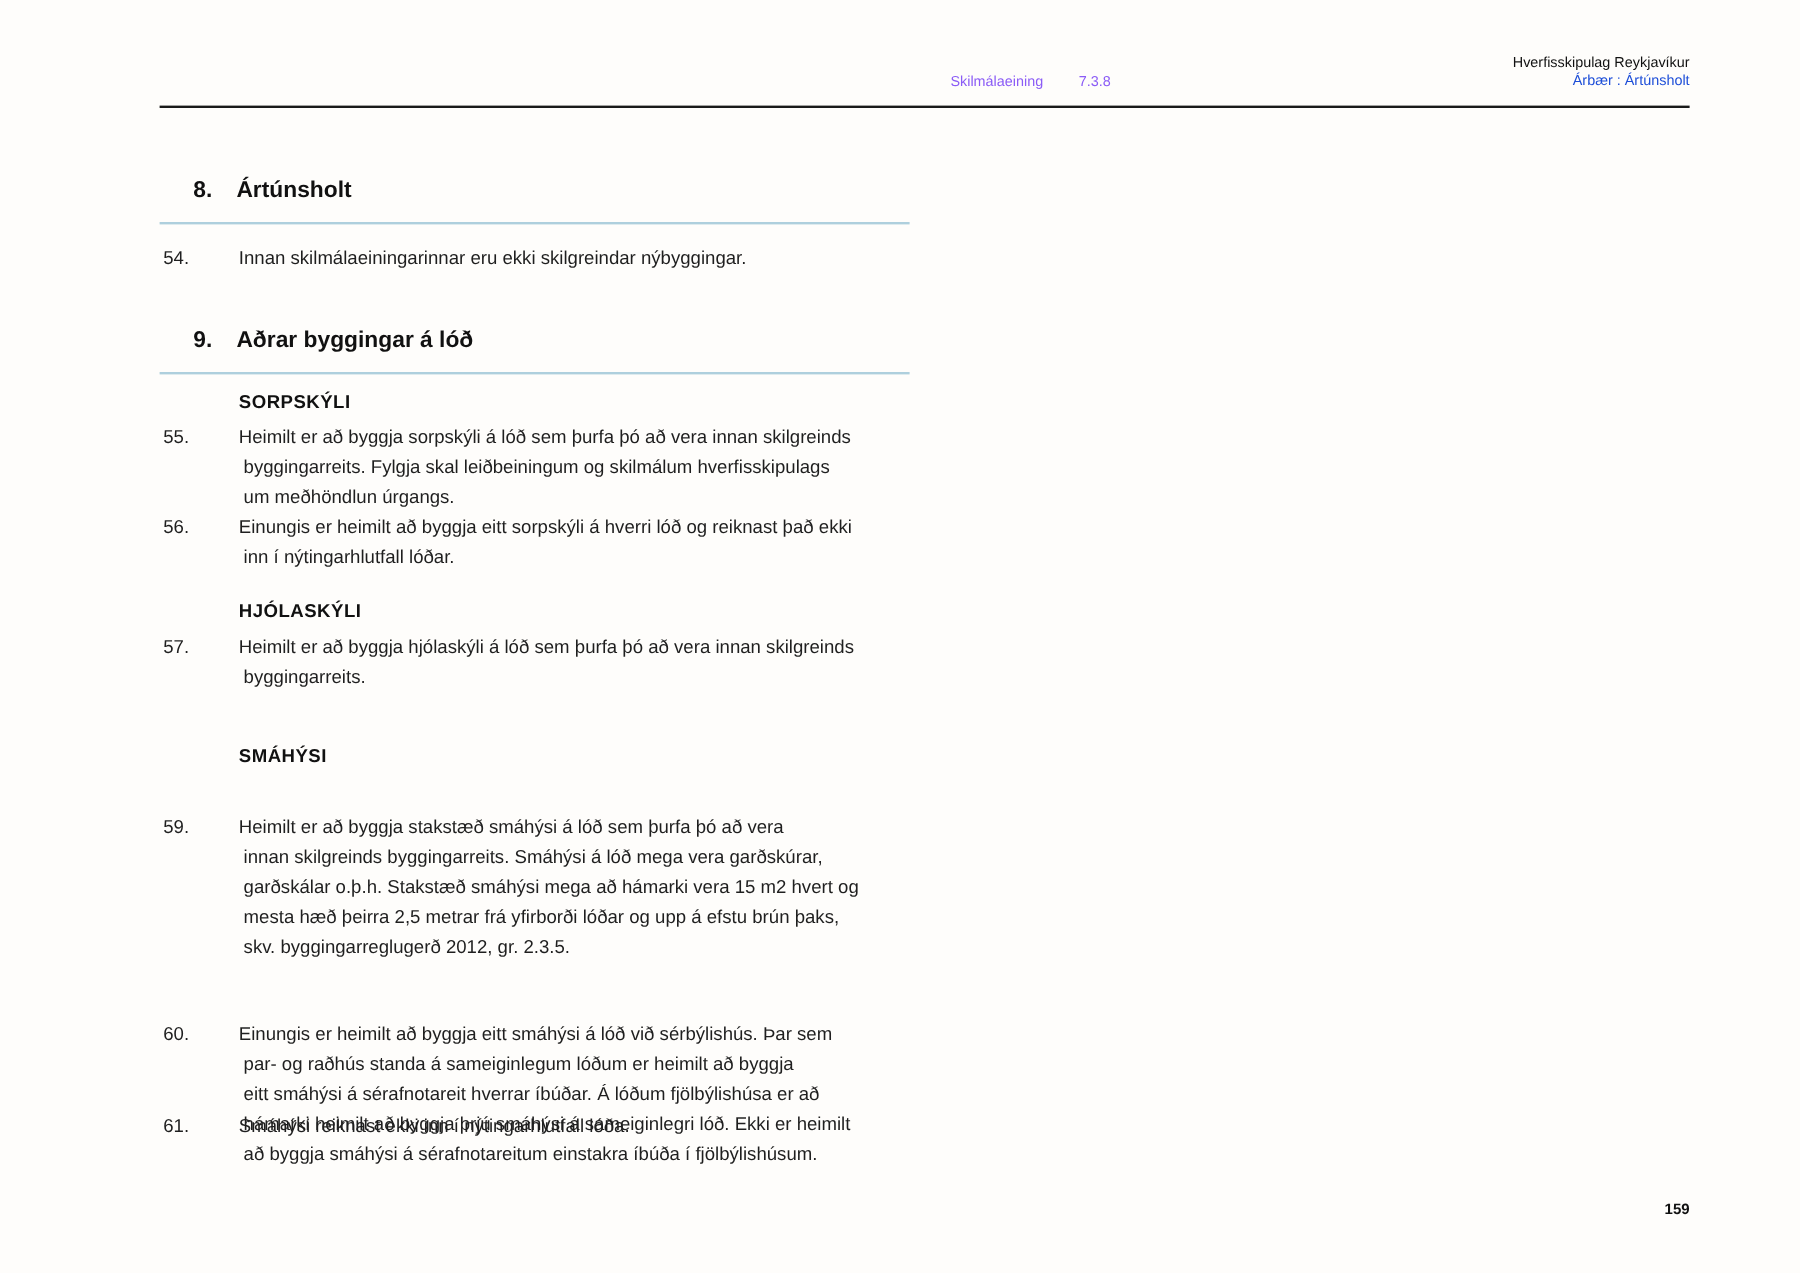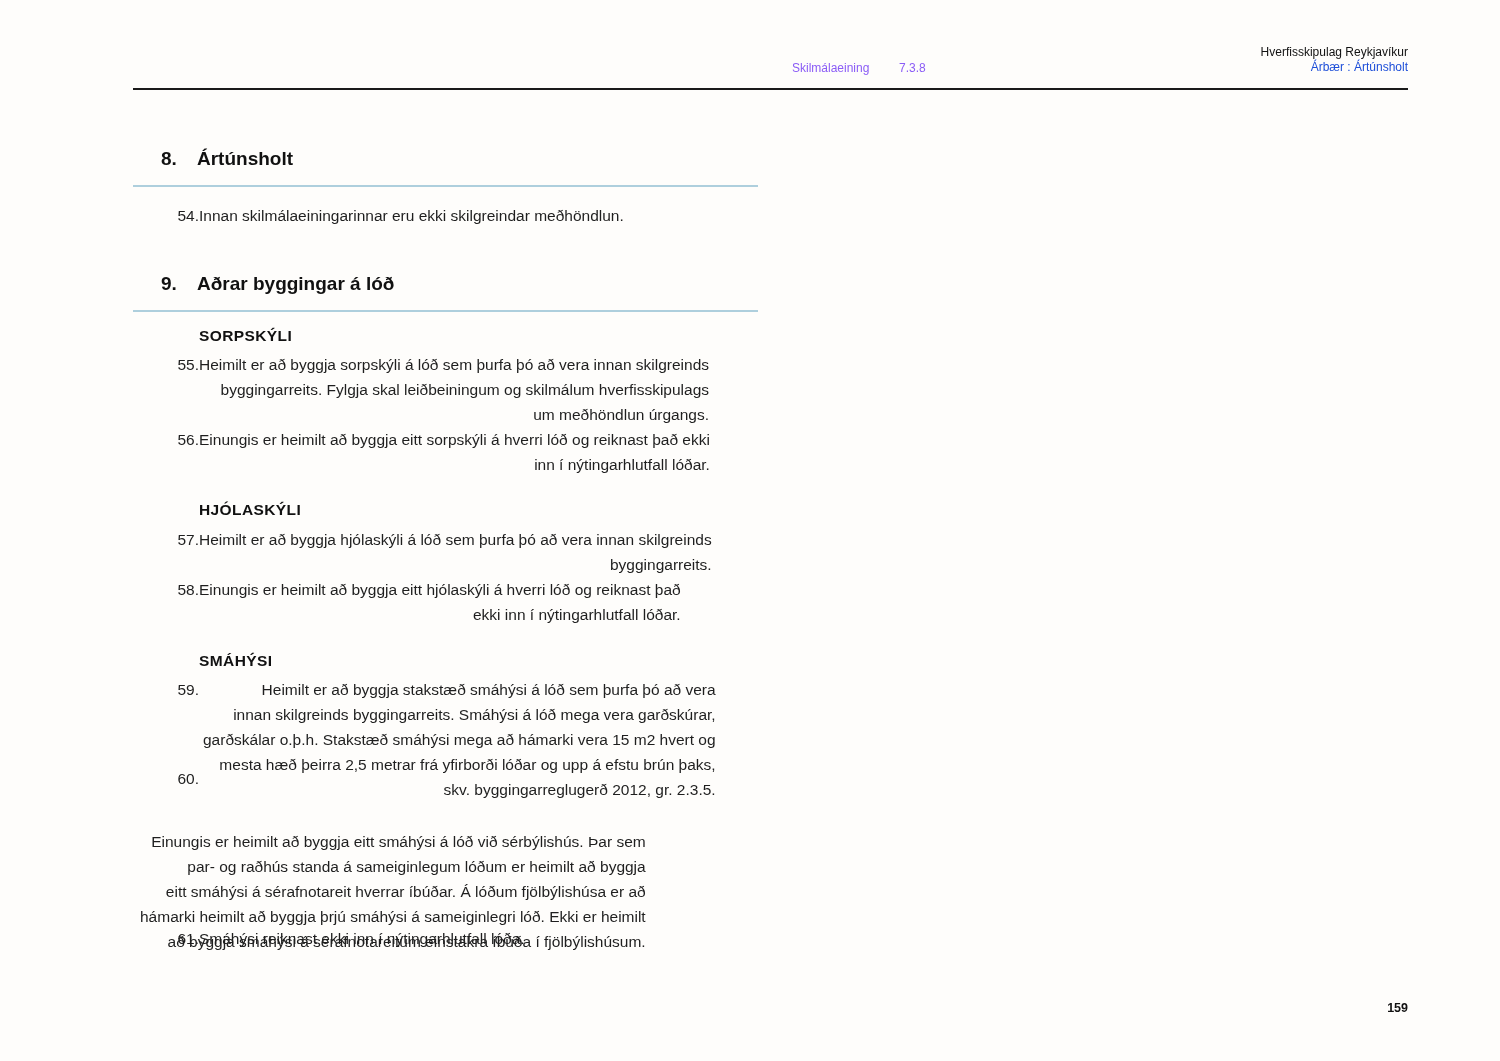--- a/index.html
+++ b/index.html
@@ -71,21 +71,20 @@
 
   
   .item {
     position: absolute;
     left: 136px;
     display: flex;
     font-size: 15.5px;
     line-height: 25px;
     color: #1f1f1f;
     white-space: nowrap;
-    text-align: right;
   }
   .item .item-num { width: 63px; flex: 0 0 63px; }
   .item .item-text { padding-left: 4px; text-indent: -4px; }
 
   .page-num {
     position: absolute;
     right: 92px; top: 1001px;
     font-size: 12.5px;
     font-weight: 600;
     color: #111;
@@ -105,21 +104,21 @@
   <div class="hdr-rule"></div>
 
   <div class="sec-heading" style="top:148px;">
     <span class="sec-num">8.</span>
     <span class="sec-title">Ártúnsholt</span>
   </div>
   <div class="accent-rule" style="top: 185px; background: rgb(174, 207, 221);"></div>
 
   <div class="item" style="top:203px;">
     <span class="item-num">54.</span>
-    <span class="item-text">Innan skilmálaeiningarinnar eru ekki skilgreindar meðhöndlun.</span>
+    <span class="item-text">Innan skilmálaeiningarinnar eru ekki skilgreindar nýbyggingar.</span>
   </div>
 
   <div class="sec-heading" style="top:273px;">
     <span class="sec-num">9.</span>
     <span class="sec-title">Aðrar byggingar á lóð</span>
   </div>
   <div class="accent-rule" style="top: 310px; background: rgb(174, 207, 221);"></div>
 
   <div class="group-heading" style="top:327px;">SORPSKÝLI</div>
 
@@ -131,32 +130,28 @@
     <span class="item-num">56.</span>
     <span class="item-text">Einungis er heimilt að byggja eitt sorpskýli á hverri lóð og reiknast það ekki<br>inn í nýtingarhlutfall lóðar.</span>
   </div>
 
   <div class="group-heading" style="top:501px;">HJÓLASKÝLI</div>
 
   <div class="item" style="top:527px;">
     <span class="item-num">57.</span>
     <span class="item-text">Heimilt er að byggja hjólaskýli á lóð sem þurfa þó að vera innan skilgreinds<br>byggingarreits.</span>
   </div>
-  <div class="item" style="top:577px;">
-    <span class="item-num">58.</span>
-    <span class="item-text">Einungis er heimilt að byggja eitt hjólaskýli á hverri lóð og reiknast það<br>ekki inn í nýtingarhlutfall lóðar.</span>
-  </div>
 
-  <div class="group-heading" style="top:652px;">SMÁHÝSI</div>
+  <div class="group-heading" style="top:622px;">SMÁHÝSI</div>
 
   <div class="item" style="top:677px;">
     <span class="item-num">59.</span>
     <span class="item-text">Heimilt er að byggja stakstæð smáhýsi á lóð sem þurfa þó að vera<br>innan skilgreinds byggingarreits. Smáhýsi á lóð mega vera garðskúrar,<br>garðskálar o.þ.h. Stakstæð smáhýsi mega að hámarki vera 15 m2 hvert og<br>mesta hæð þeirra 2,5 metrar frá yfirborði lóðar og upp á efstu brún þaks,<br>skv. byggingarreglugerð 2012, gr. 2.3.5.</span>
   </div>
-  <div class="item" style="top:766px;flex-direction:column;">
+  <div class="item" style="top:850px;">
     <span class="item-num">60.</span>
     <span class="item-text">Einungis er heimilt að byggja eitt smáhýsi á lóð við sérbýlishús. Þar sem<br>par- og raðhús standa á sameiginlegum lóðum er heimilt að byggja<br>eitt smáhýsi á sérafnotareit hverrar íbúðar. Á lóðum fjölbýlishúsa er að<br>hámarki heimilt að byggja þrjú smáhýsi á sameiginlegri lóð. Ekki er heimilt<br>að byggja smáhýsi á sérafnotareitum einstakra íbúða í fjölbýlishúsum.</span>
   </div>
   <div class="item" style="top:926px;">
     <span class="item-num">61.</span>
     <span class="item-text">Smáhýsi reiknast ekki inn í nýtingarhlutfall lóða.</span>
   </div>
 
   <div class="page-num">159</div>
 

